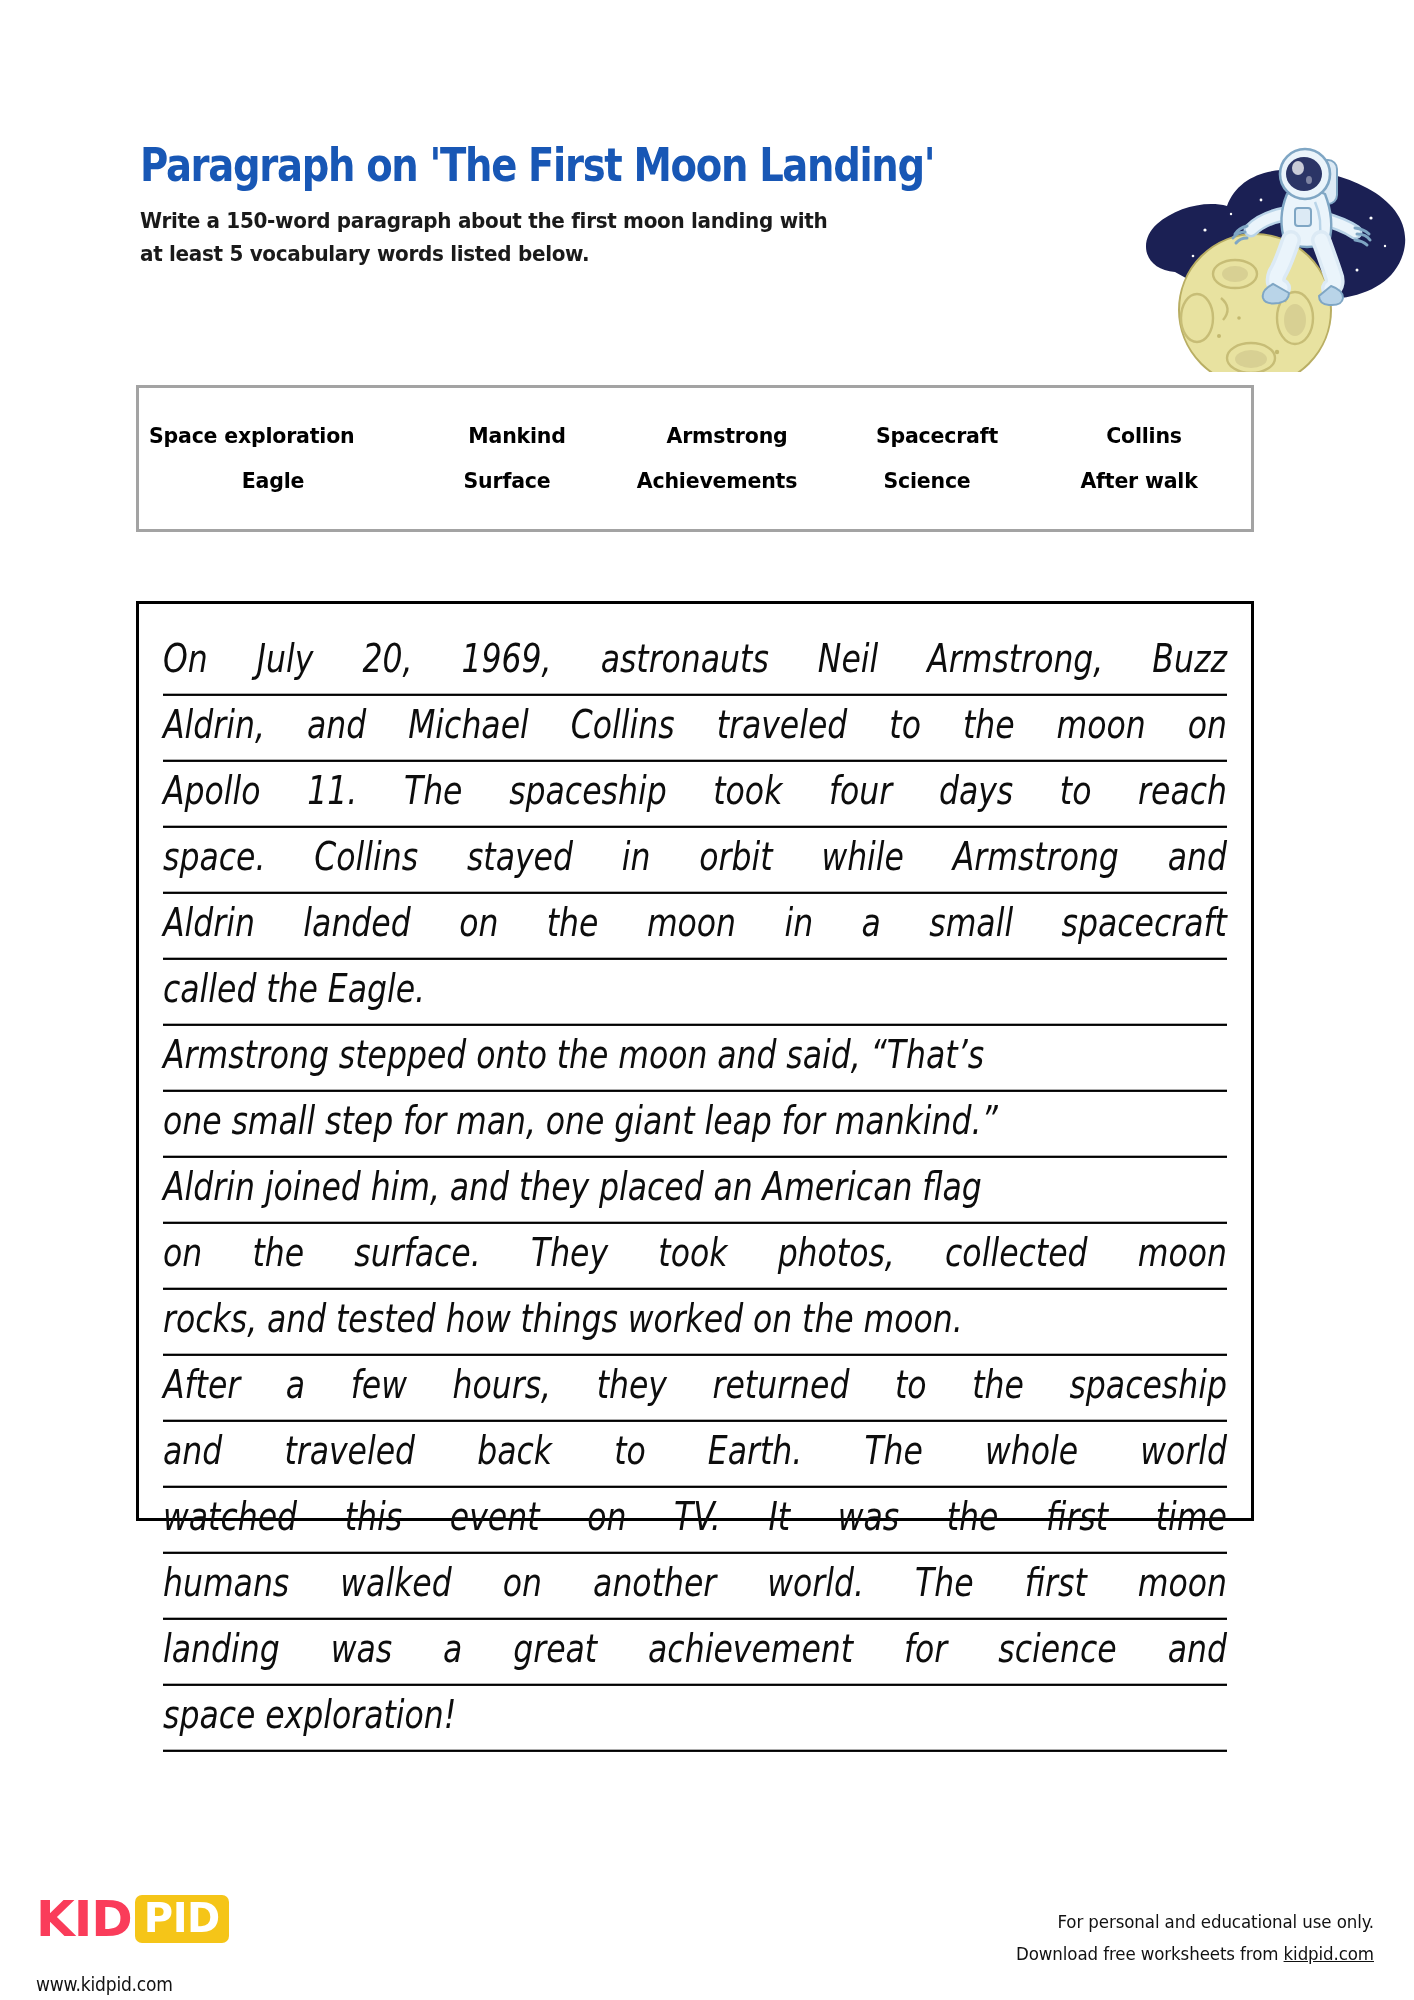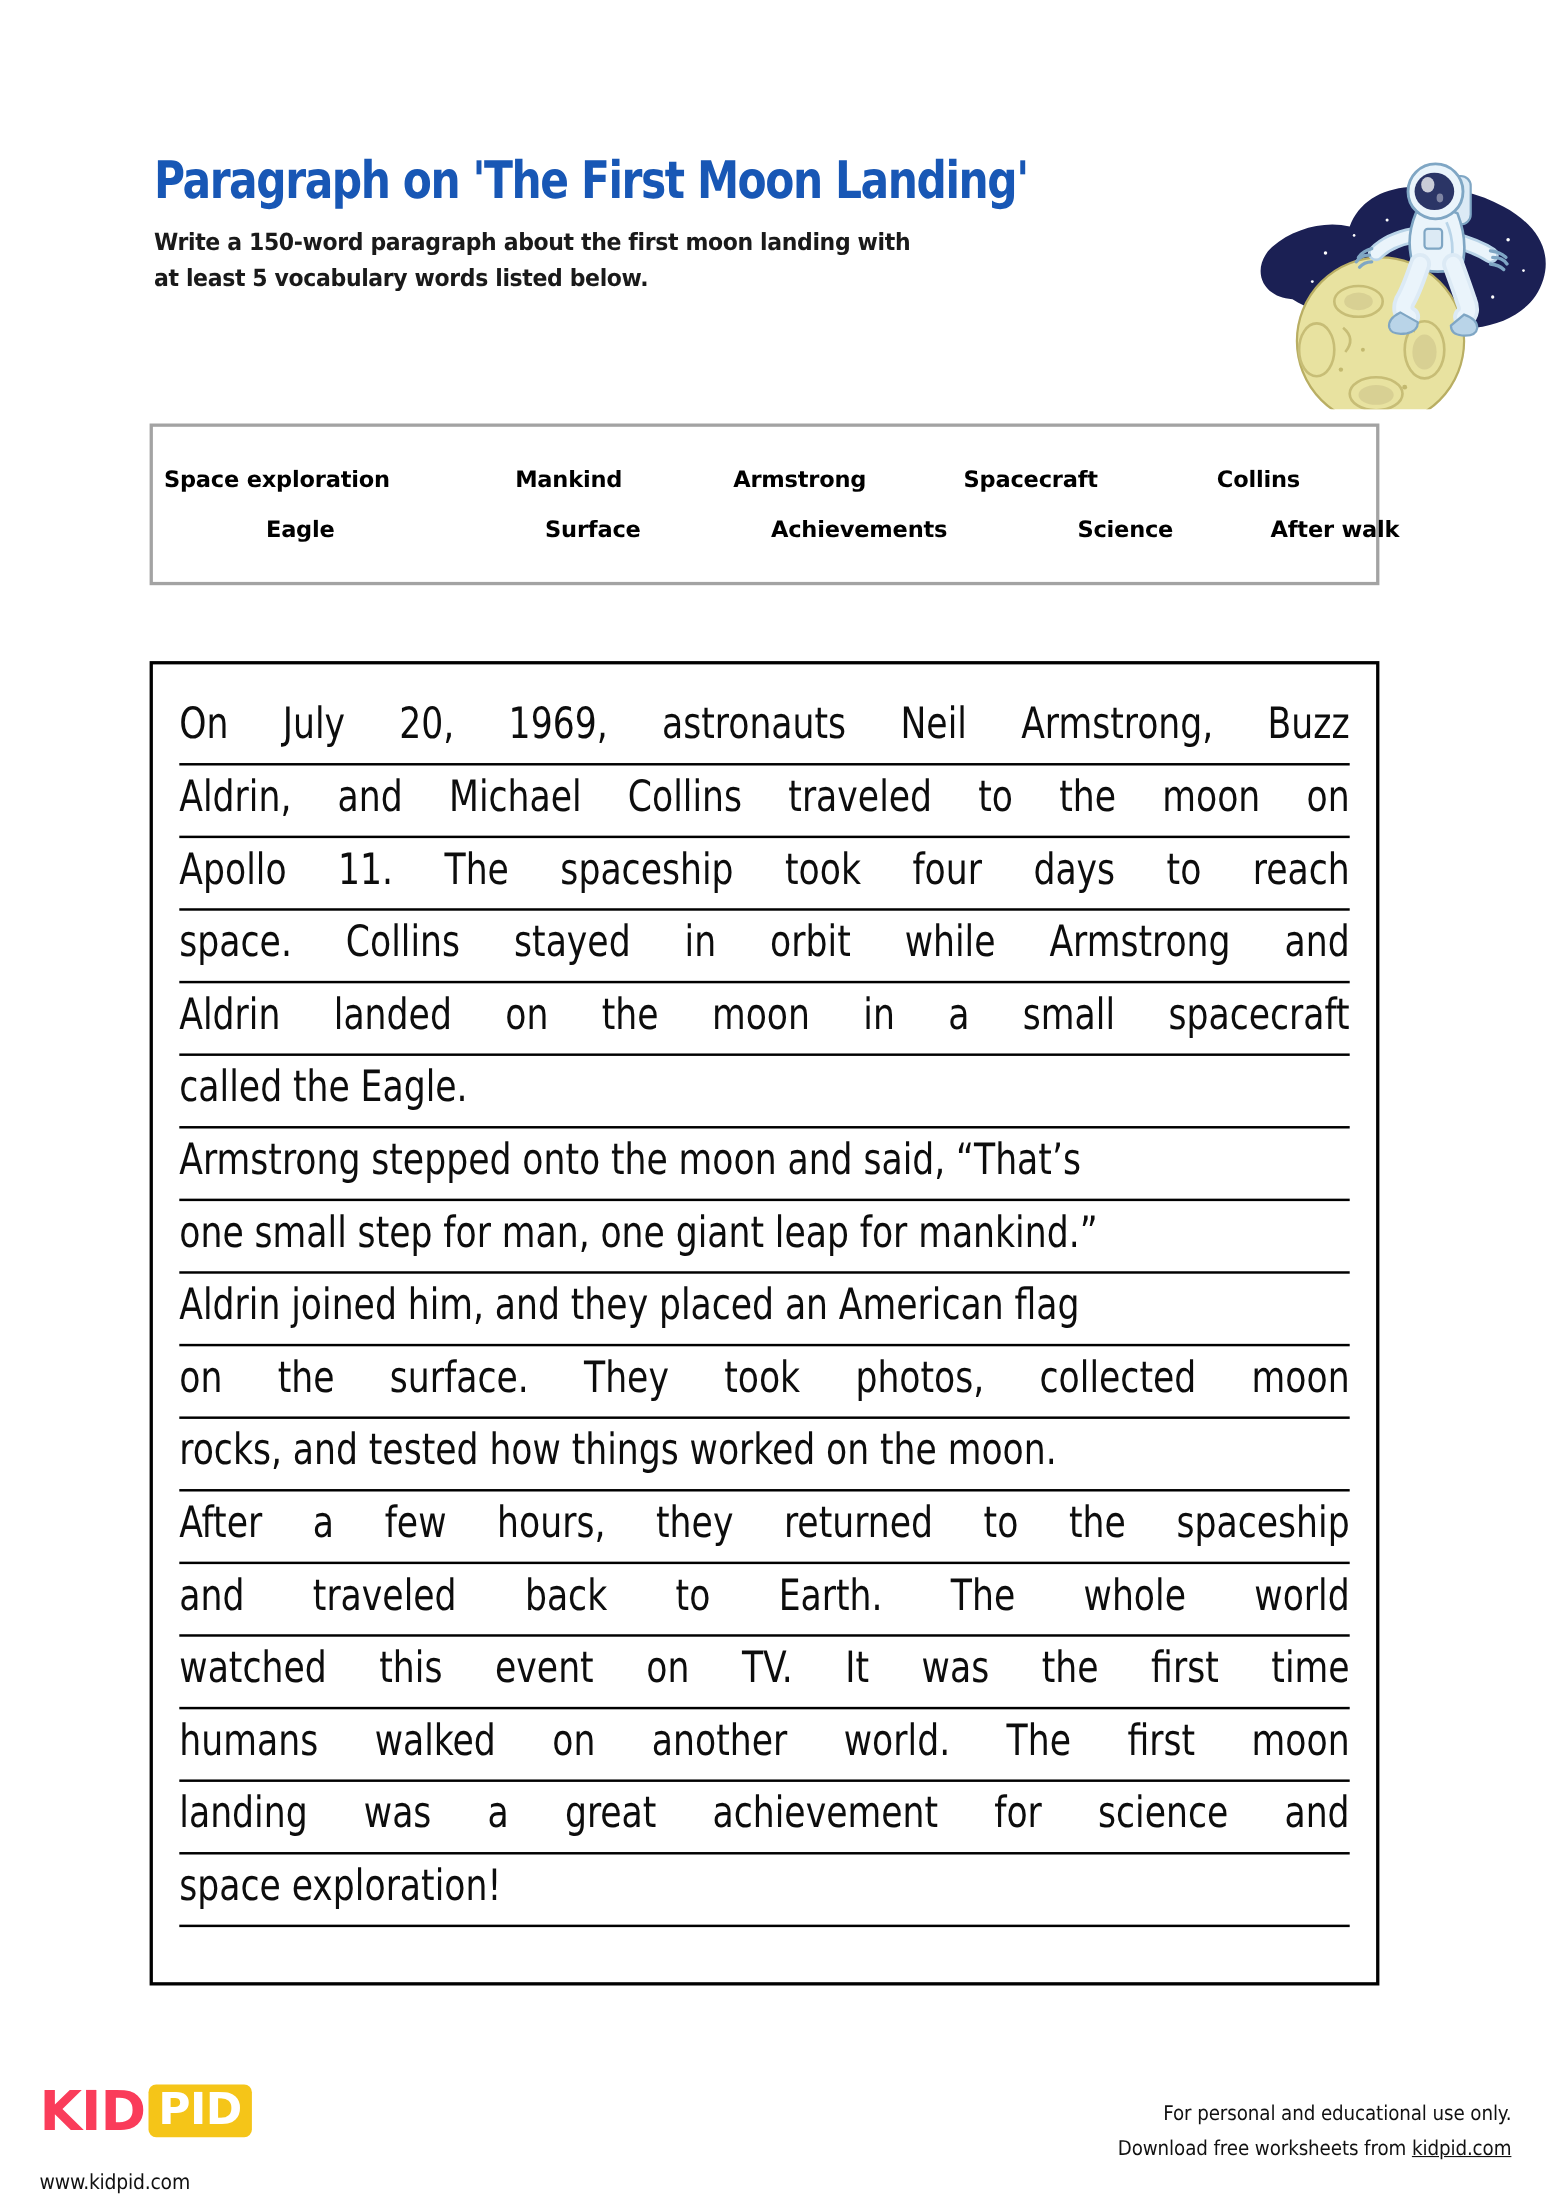--- a/index.html
+++ b/index.html
@@ -76,21 +76,20 @@
     flex-direction: column;
     justify-content: center;
   }
   .vocab-row {
     display: flex;
     width: 100%;
     align-items: center;
   }
   .vocab-row + .vocab-row {
     margin-top: 21px;
-    gap: 32px;
   }
   .vocab-cell {
     font-family: "DejaVu Sans", sans-serif;
     font-size: 20.5px;
     font-weight: bold;
     color: #000000;
     text-align: center;
     letter-spacing: -0.2px;
     white-space: nowrap;
   }
@@ -99,24 +98,25 @@
   .vocab-cell.c3 { flex: 0 0 220px; }
   .vocab-cell.c4 { flex: 0 0 200px; }
   .vocab-cell.c5 { flex: 1 1 auto; }
 
   
   .answer-box {
     position: absolute;
     left: 136px;
     top: 601px;
     width: 1118px;
-    height: 1204px;
+    height: 920px;
     border: 3px solid #000000;
     box-sizing: border-box;
     padding: 18px 24px 0 24px;
+    font-style: italic;
   }
   .answer-line {
     font-family: "DejaVu Sans Condensed", "DejaVu Sans", sans-serif;
     font-size: 35px;
     color: #0d0d0d;
     line-height: 66px;
     height: 66px;
     letter-spacing: 0px;
     white-space: nowrap;
     border-bottom: 2.5px solid #000000;

